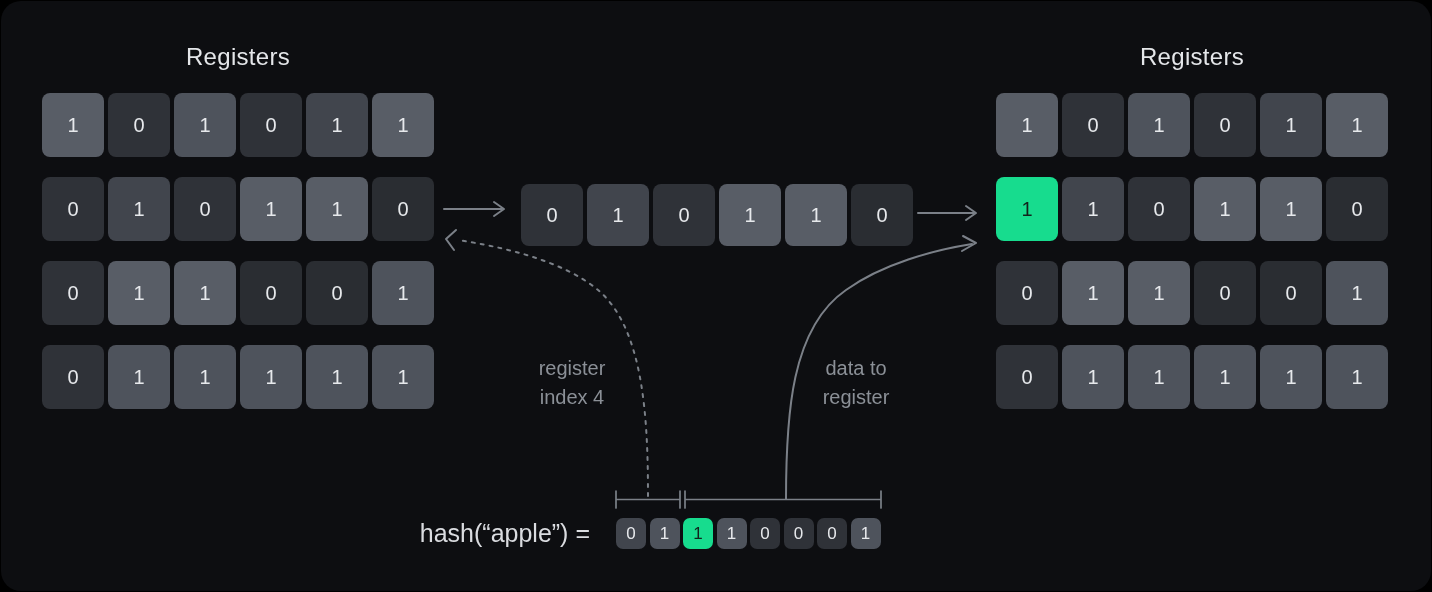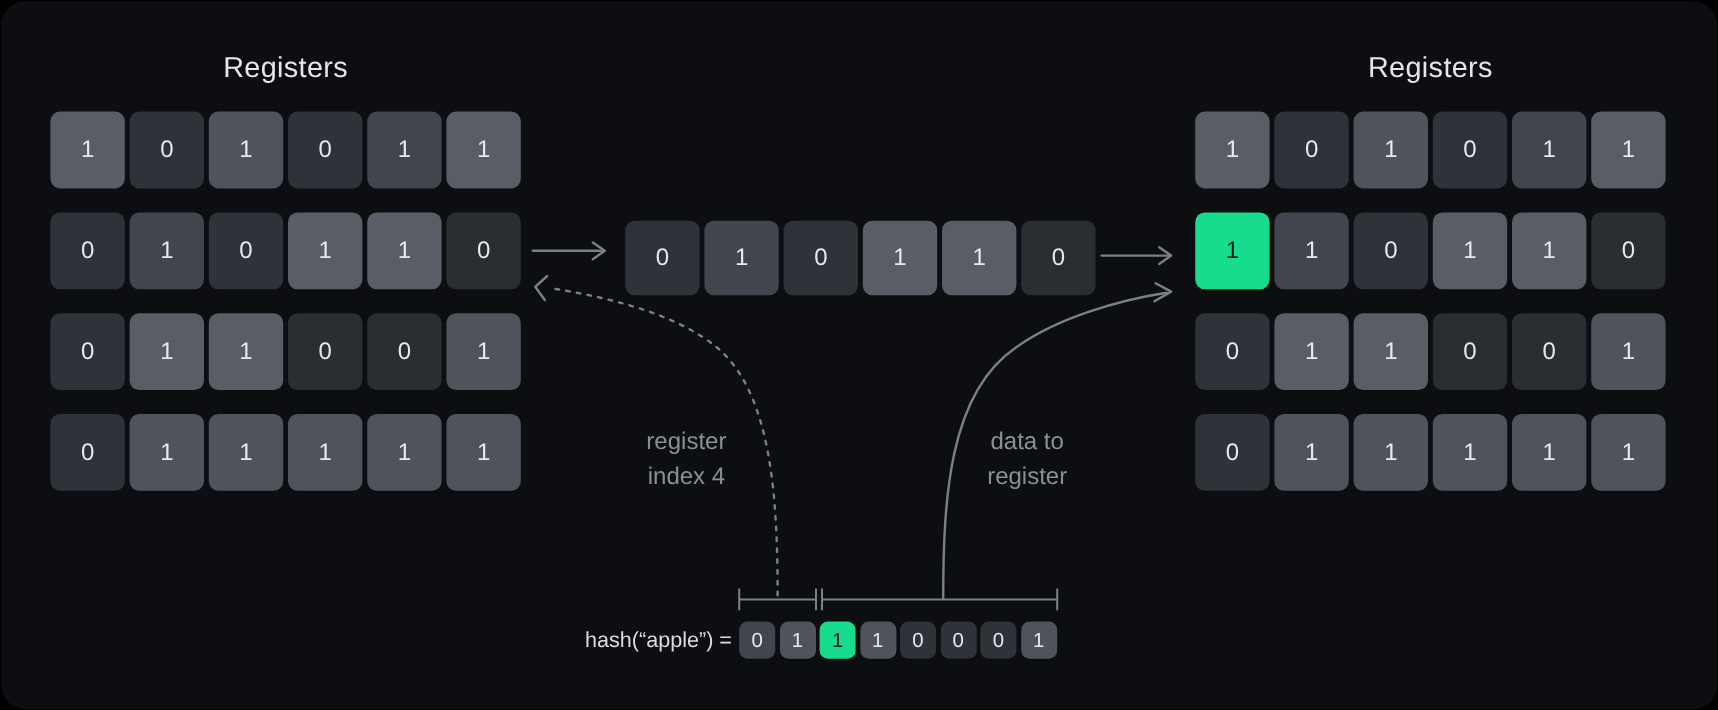--- a/index.html
+++ b/index.html
@@ -38,22 +38,22 @@
     grid-template-columns:repeat(8,30px);grid-auto-rows:31px;gap:3.5px;
   }
   #hash-cells .cell{border-radius:7px;font-size:17px}
   .anno{
     position:absolute;width:130px;text-align:center;
     font-size:20px;line-height:29px;color:var(--label,#8b9097);
   }
   #anno-register{left:507px;top:354px}
   #anno-data{left:791px;top:354px}
   #hash-label{
-    position:absolute;left:384px;top:518px;width:226px;text-align:right;
-    font-size:18px;line-height:31px;color:var(--hash-label,#dadce0);
+    position:absolute;left:364px;top:518px;width:226px;text-align:right;
+    font-size:25px;line-height:31px;color:var(--hash-label,#dadce0);
   }
   svg.overlay{
     position:absolute;inset:0;width:100%;height:100%;
     color:var(--line,#7b8088);pointer-events:none;
   }
 </style>
 </head>
 <body>
 
 <div class="stage" style="--bg: #000000; --card: #0d0e11; --title: #e4e6e9; --digit: #e7e9ec; --label: #8b9097; --line: #7b8088; --hash-label: #dadce0;">

